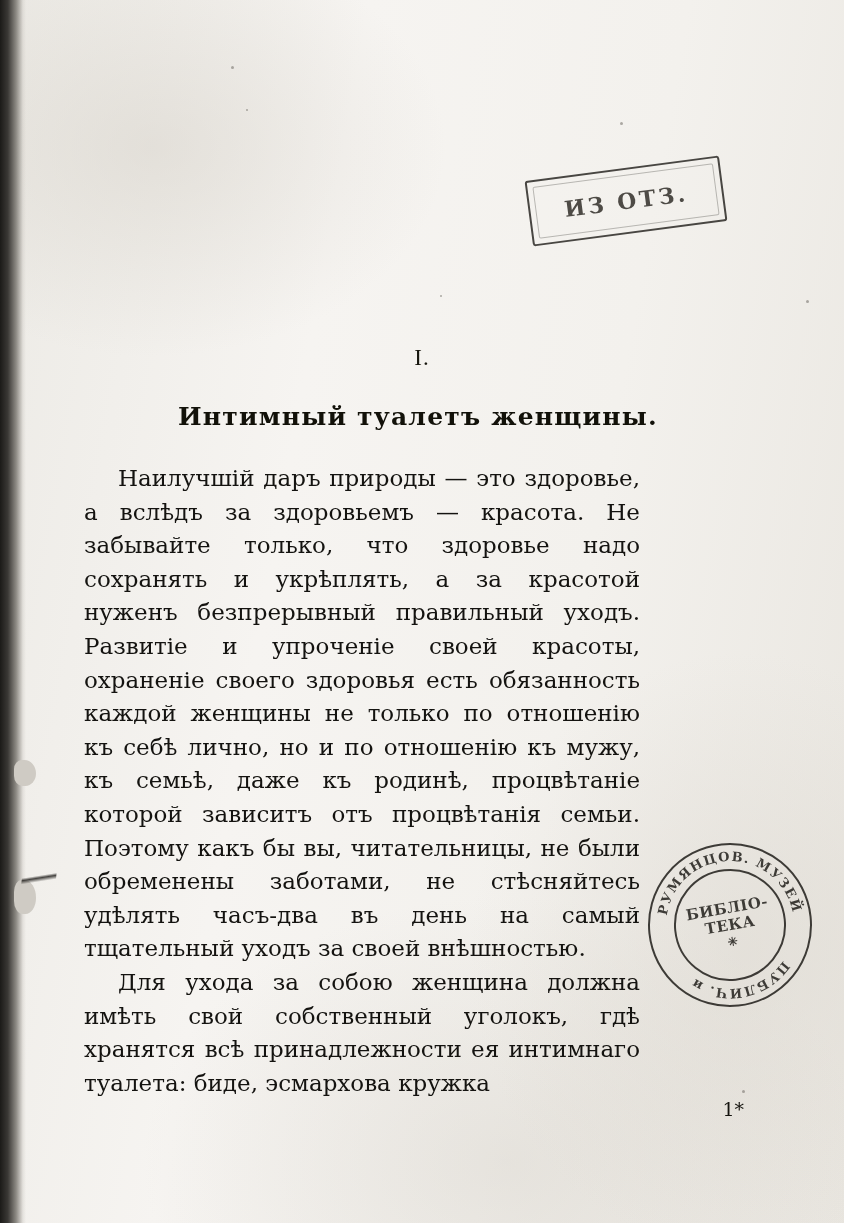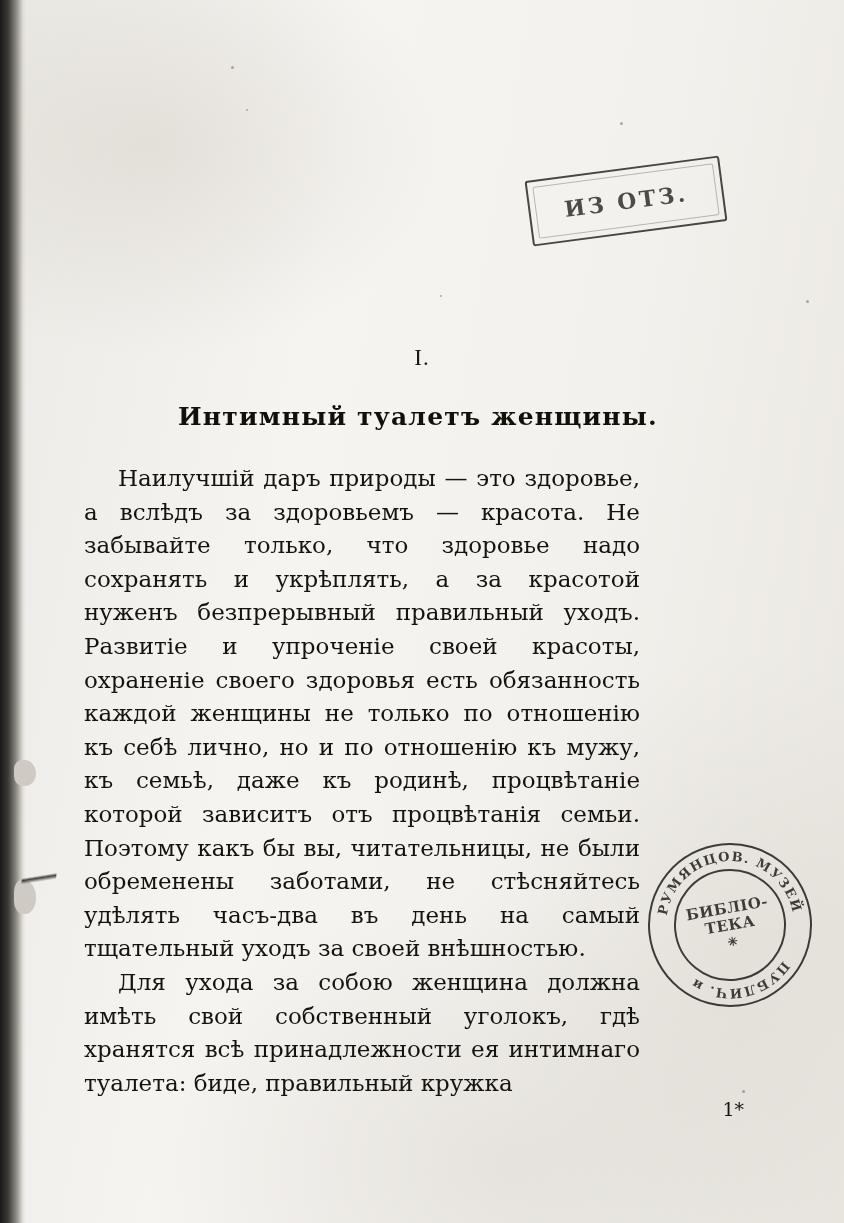--- a/index.html
+++ b/index.html
@@ -209,21 +209,21 @@
   <div class="speck" style="left:742px;top:1090px;width:3px;height:3px;"></div>
 
   <div class="content">
 
     <div class="chapter-number">I.</div>
 
     <div class="chapter-title">Интимный туалетъ женщины.</div>
 
     <div class="body-text">
       <p>Наилучшiй даръ природы — это здоровье, а вслѣдъ за здоровьемъ — красота. Не забывайте только, что здоровье надо сохранять и укрѣплять, а за красотой нуженъ безпрерывный правильный уходъ. Развитiе и упроченiе своей красоты, охраненiе своего здоровья есть обязанность каждой женщины не только по отношенiю къ себѣ лично, но и по отношенiю къ мужу, къ семьѣ, даже къ родинѣ, процвѣтанiе которой зависитъ отъ процвѣтанiя семьи. Поэтому какъ бы вы, читательницы, не были обременены заботами, не стѣсняйтесь удѣлять часъ-два въ день на самый тщательный уходъ за своей внѣшностью.</p>
-      <p>Для ухода за собою женщина должна имѣть свой собственный уголокъ, гдѣ хранятся всѣ принадлежности ея интимнаго туалета: биде, правильный кружка</p>
+      <p>Для ухода за собою женщина должна имѣть свой собственный уголокъ, гдѣ хранятся всѣ принадлежности ея интимнаго туалета: биде, эсмархова кружка</p>
     </div>
 
     <div class="page-folio">1*</div>
   </div>
 
   <div class="stamp-rect">
     <div class="frame"></div>
     <div class="txt">ИЗ ОТЗ.</div>
   </div>
 

